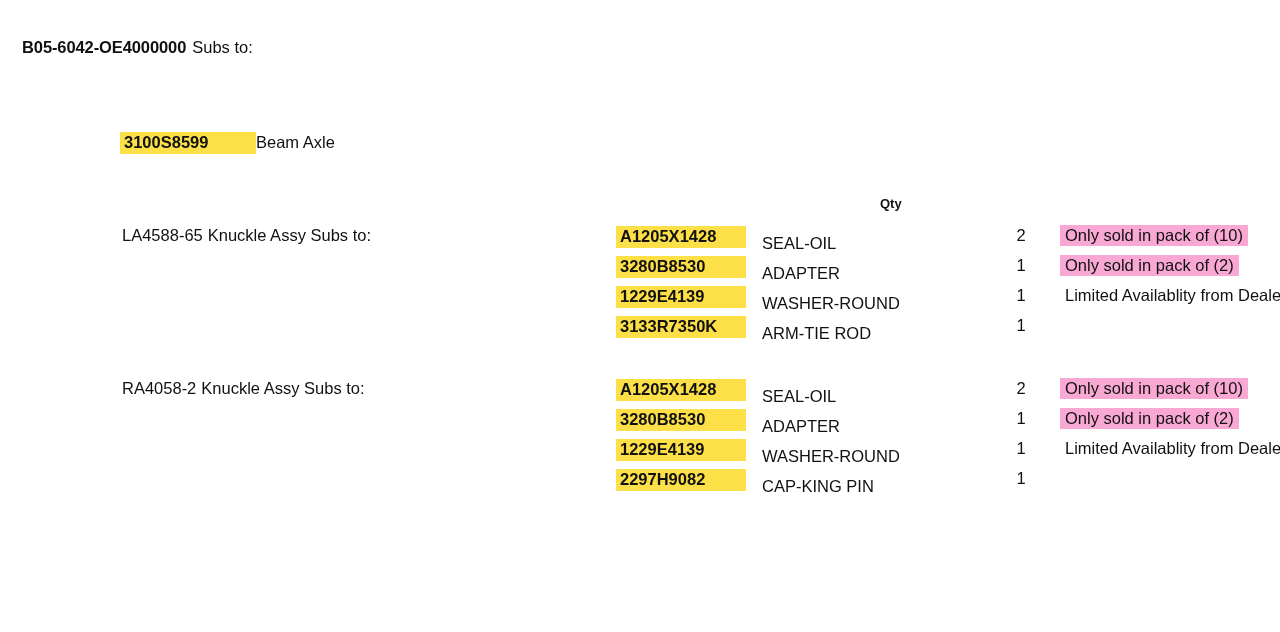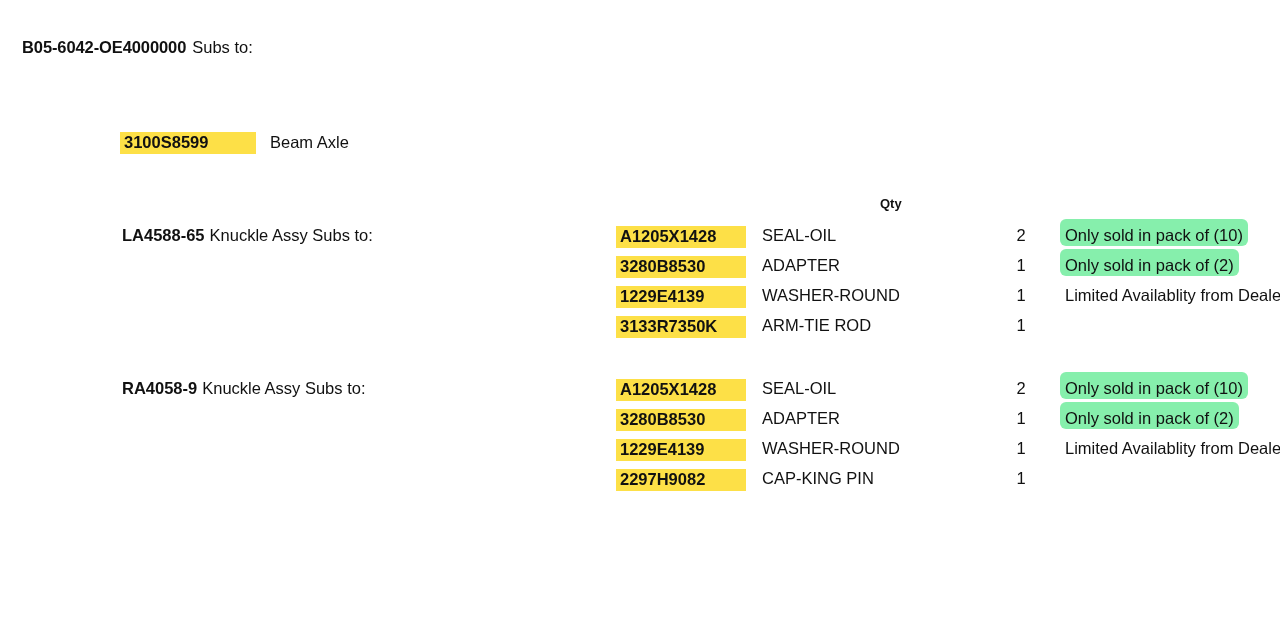--- a/index.html
+++ b/index.html
@@ -18,23 +18,22 @@
   .page {
     position: relative;
     width: 1280px;
     height: 456px;
   }
   .hl-yellow {
     background: #fde047;
     padding: 1px 4px 2px 4px;
   }
   .hl-peach {
-    background: #86efac;
-    padding: 7px 5px 2px 5px;
-    border-radius: 6px;
+    background: #f9a8d4;
+    padding: 1px 5px 2px 5px;
   }
   
   .header-line {
     position: absolute;
     left: 22px;
     top: 38px;
     font-size: 16.5px;
     white-space: nowrap;
   }
   .header-line .code {
@@ -50,21 +49,20 @@
     position: absolute;
     font-size: 16.5px;
     white-space: nowrap;
   }
   .simple-row .pn {
     font-weight: bold;
     display: inline-block;
     min-width: 128px;
   }
   .simple-row .desc {
-    margin-left: 14px;
     font-weight: normal;
   }
   
   .qty-header {
     position: absolute;
     left: 880px;
     top: 196px;
     font-size: 13px;
     font-weight: bold;
   }
@@ -73,21 +71,21 @@
     position: absolute;
     font-size: 16.5px;
   }
   .assy-label {
     position: absolute;
     left: 0px;
     top: 0px;
     white-space: nowrap;
   }
   .assy-label .pn {
-    font-weight: bold;
+    font-weight: normal;
   }
   .assy-label .txt {
     font-weight: normal;
     margin-left: 5px;
   }
   .assy-rows {
     position: absolute;
     left: 470px;
     top: 0px;
   }
@@ -105,21 +103,21 @@
     padding-left: 24px;
   }
   .cell-pn .hl-yellow {
     display: inline-block;
     min-width: 130px;
     box-sizing: border-box;
   }
   .cell-desc {
     position: absolute;
     left: 170px;
-    top: 0px;
+    top: 8px;
   }
   .cell-qty {
     position: absolute;
     left: 418px;
     top: 0px;
     width: 22px;
     text-align: center;
   }
   .cell-note {
     position: absolute;
@@ -173,21 +171,21 @@
         <span class="cell-pn"><span class="hl-yellow">3133R7350K</span></span>
         <span class="cell-desc">ARM-TIE ROD</span>
         <span class="cell-qty">1</span>
         <span class="cell-note plain"></span>
       </div>
     </div>
   </div>
 
   <div class="assy" style="left:122px; top:379px; width:1140px;">
     <div class="assy-label">
-      <span class="pn">RA4058-9</span><span class="txt">Knuckle Assy Subs to:</span>
+      <span class="pn">RA4058-2</span><span class="txt">Knuckle Assy Subs to:</span>
     </div>
     <div class="assy-rows">
       <div class="assy-row">
         <span class="cell-pn"><span class="hl-yellow">A1205X1428</span></span>
         <span class="cell-desc">SEAL-OIL</span>
         <span class="cell-qty">2</span>
         <span class="cell-note"><span class="hl-peach">Only sold in pack of (10)</span></span>
       </div>
       <div class="assy-row">
         <span class="cell-pn"><span class="hl-yellow">3280B8530</span></span>

